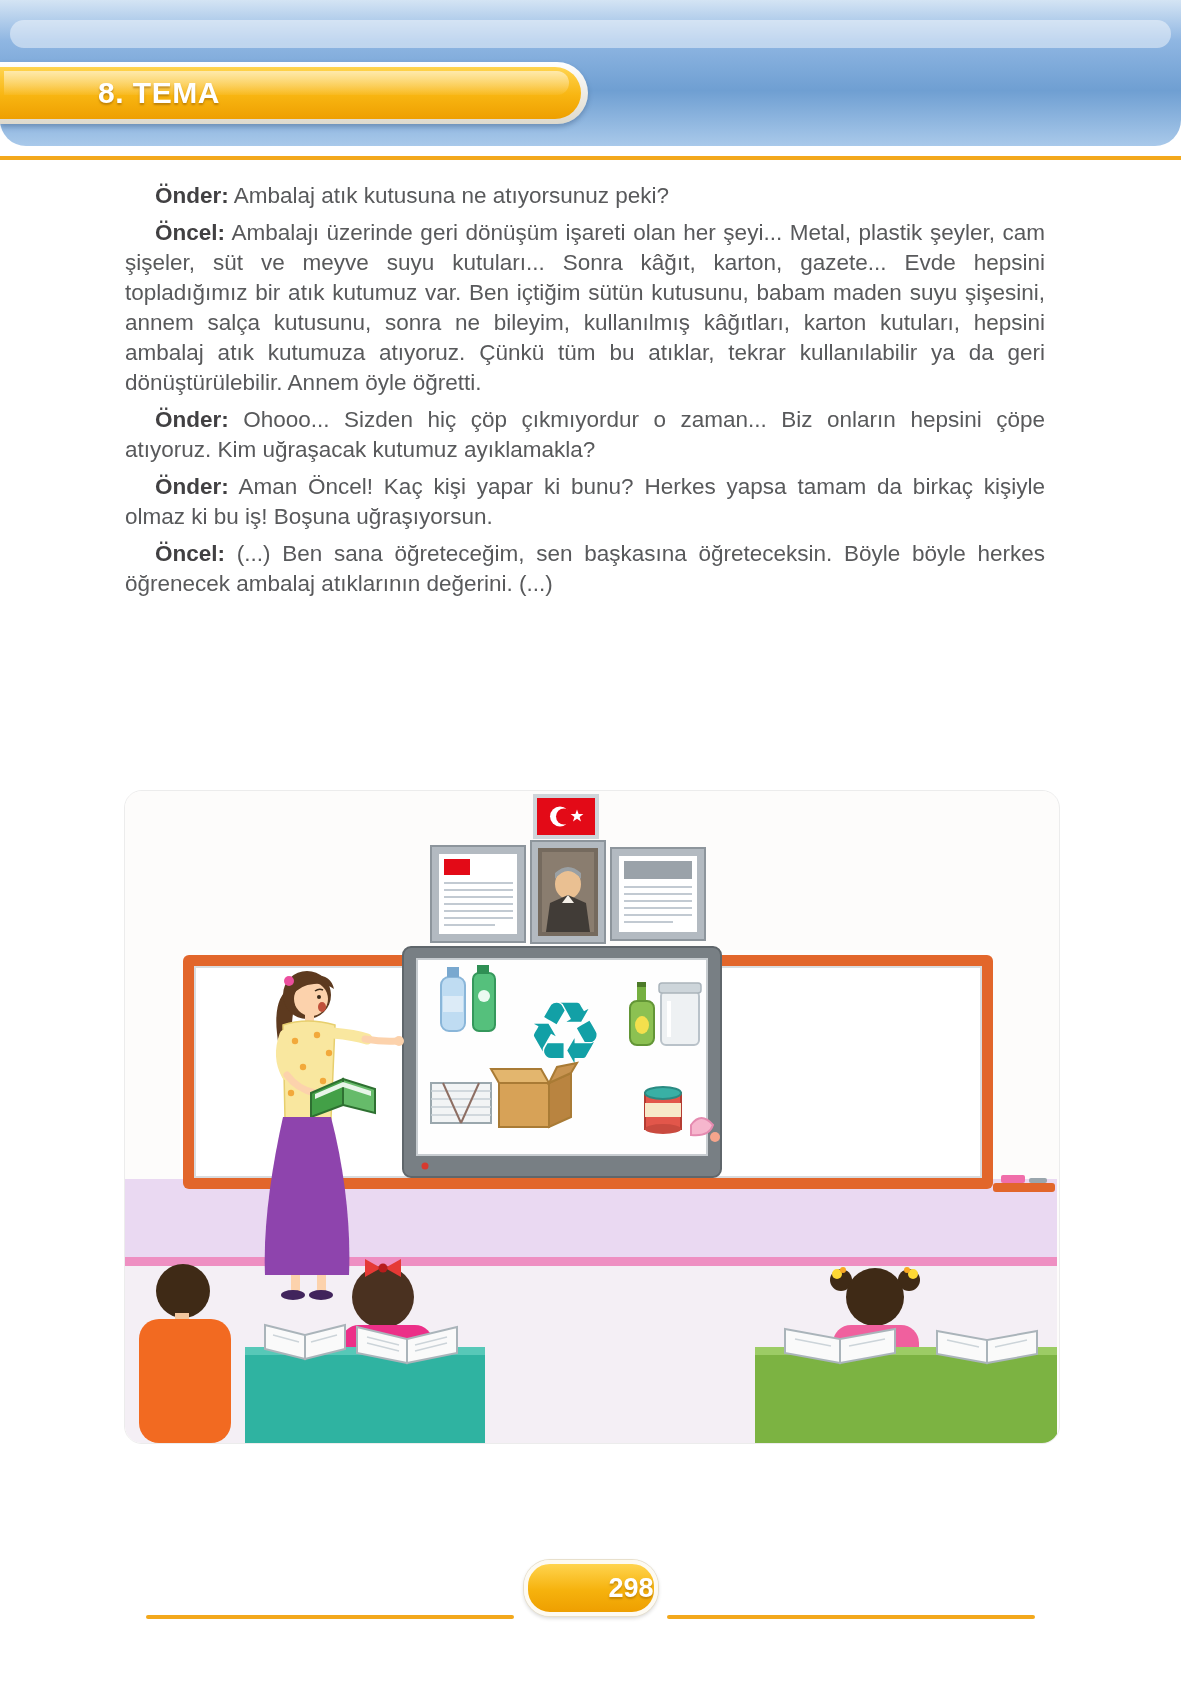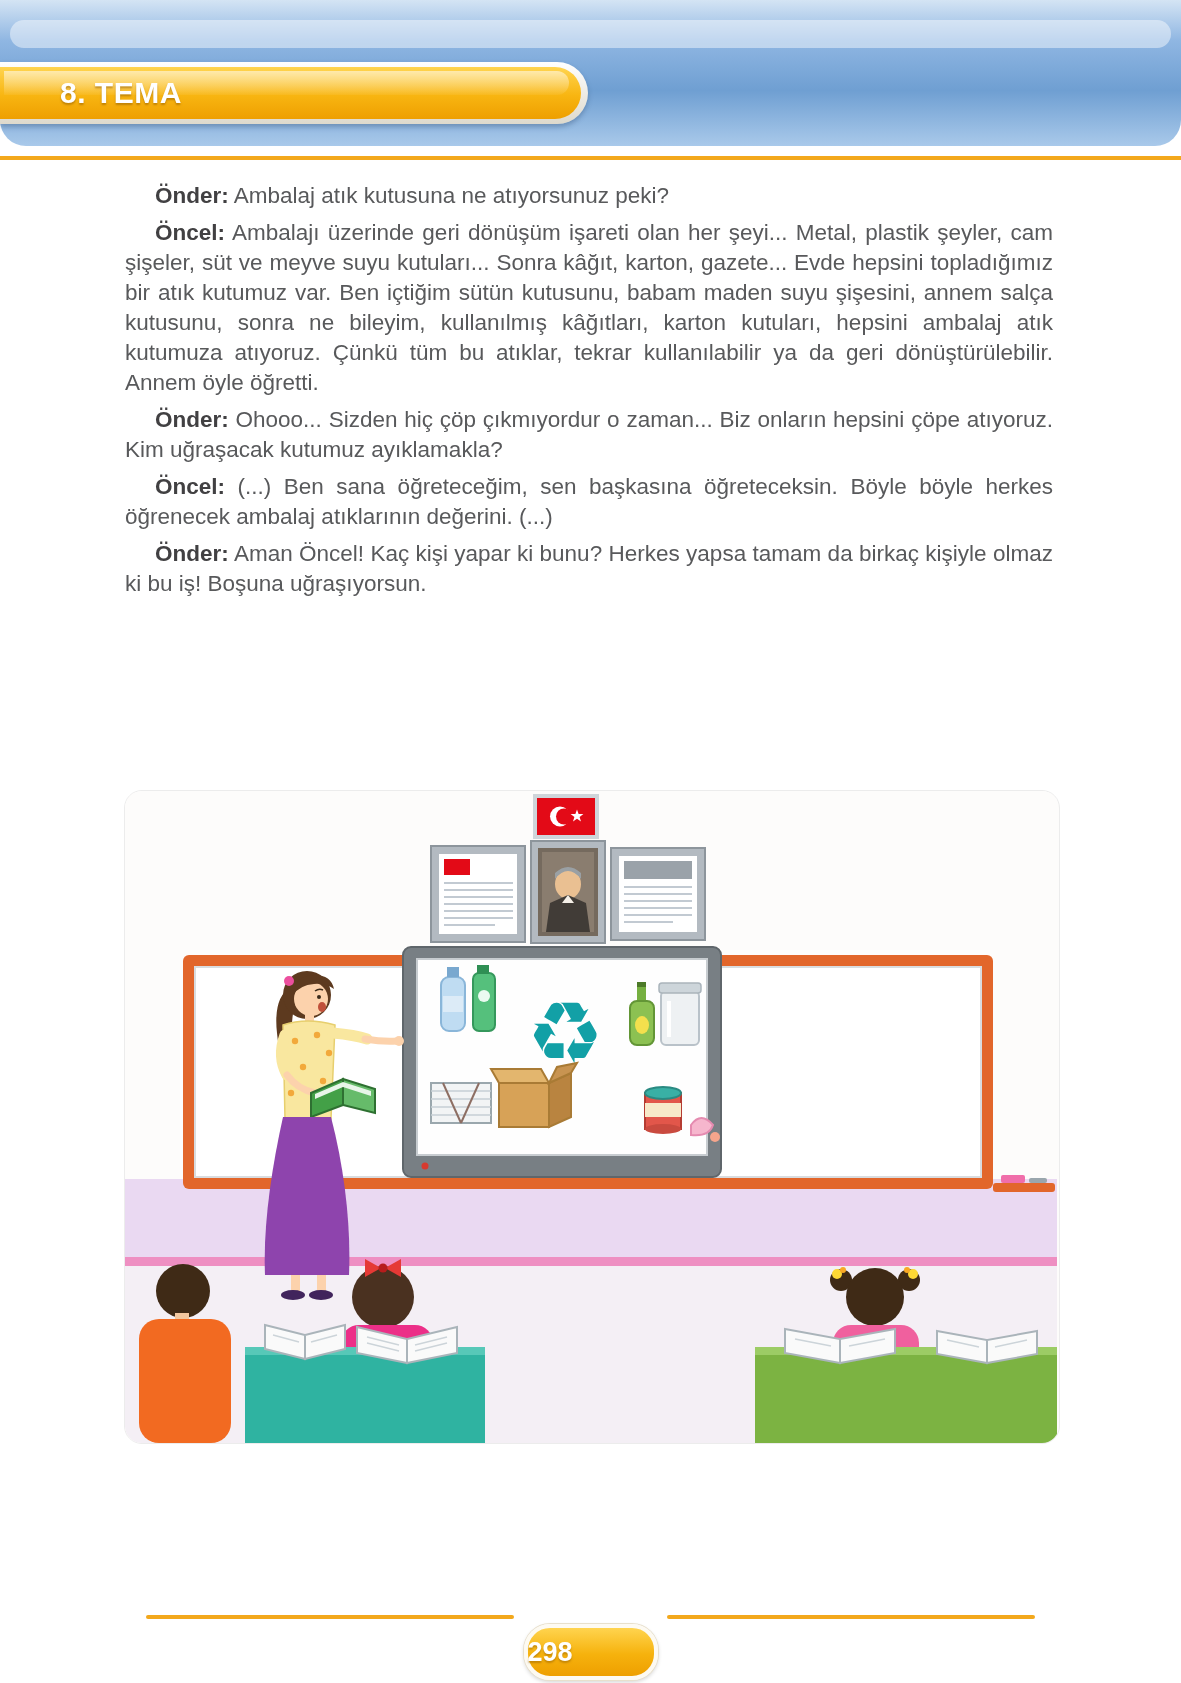--- a/index.html
+++ b/index.html
@@ -29,54 +29,54 @@
     background:linear-gradient(180deg,#ffd44f 0%, #f8b511 55%, #ee9f00 100%);
     border-radius:0 27px 27px 0;
     display:flex; align-items:center;
   }
   .tema-banner-inner::before {
     content:""; position:absolute; top:4px; left:4px; right:12px; height:46%;
     background:linear-gradient(180deg,rgba(255,255,255,0.55),rgba(255,255,255,0.05));
     border-radius:0 22px 22px 0;
   }
   .tema-label {
-    position:relative; padding-left:60px; color:#ffffff; font-weight:bold;
+    position:relative; padding-left:98px; color:#ffffff; font-weight:bold;
     font-size:30px; letter-spacing:0.5px; text-shadow:0 2px 2px rgba(150,95,0,0.55);
   }
   .gold-line { position:absolute; left:0; width:100%; height:4px; background:#f3a81c; }
   .gold-line.header-pos { top:156px; }
 
   
   .content { position:absolute; top:181px; left:125px; width:932px; }
   .para {
-    margin:0 4px 7px 0; text-indent:30px; font-size:22.5px; line-height:30px;
+    margin:0 12px 7px 0; text-indent:30px; font-size:22.5px; line-height:30px;
     text-align:justify; color:#58595b;
   }
   .speaker { color:#414042; font-weight:bold; }
 
   
   .figure {
     position:absolute; top:790px; left:124px; width:934px; height:652px;
     border-radius:18px; overflow:hidden; background:#fdfcfb; border:1px solid #ececec;
   }
   .figure svg { display:block; }
 
   
   .footer-line {
     position:absolute; top:1615px; height:4px; background:#f3a81c; border-radius:2px;
   }
   .footer-line.left { left:146px; width:368px; }
   .footer-line.right { left:667px; width:368px; }
   .page-pill {
-    position:absolute; top:1624px; left:50%; transform:translateX(-50%);
+    position:absolute; top:1560px; left:50%; transform:translateX(-50%);
     width:126px; height:48px; border-radius:26px;
     background:linear-gradient(180deg,#ffd44f 0%, #f6b20d 55%, #ee9f00 100%);
     border:4px solid #fdfaf2;
     box-shadow:0 0 0 1px #e8e0cc, 0 2px 4px rgba(0,0,0,0.18);
-    display:flex; align-items:center; justify-content:flex-start;
+    display:flex; align-items:center; justify-content:flex-end;
   }
   .page-pill span {
     color:#ffffff; font-weight:bold; font-size:27px;
     text-shadow:0 2px 2px rgba(150,95,0,0.5);
   }
 </style>
 </head>
 <body>
 
 <div class="page">
@@ -98,26 +98,26 @@
     </p>
     <p class="para">
       <span class="speaker">Öncel:</span>
       <span>Ambalajı üzerinde geri dönüşüm işareti olan her şeyi... Metal, plastik şeyler, cam şişeler, süt ve meyve suyu kutuları... Sonra kâğıt, karton, gazete... Evde hepsini topladığımız bir atık kutumuz var. Ben içtiğim sütün kutusunu, babam maden suyu şişesini, annem salça kutusunu, sonra ne bileyim, kullanılmış kâğıtları, karton kutuları, hepsini ambalaj atık kutumuza atıyoruz. Çünkü tüm bu atıklar, tekrar kullanılabilir ya da geri dönüştürülebilir. Annem öyle öğretti.</span>
     </p>
     <p class="para">
       <span class="speaker">Önder:</span>
       <span>Ohooo... Sizden hiç çöp çıkmıyordur o zaman... Biz onların hepsini çöpe atıyoruz. Kim uğraşacak kutumuz ayıklamakla?</span>
     </p>
     <p class="para">
+      <span class="speaker">Önder:</span>
+      <span>Aman Öncel! Kaç kişi yapar ki bunu? Herkes yapsa tamam da birkaç kişiyle olmaz ki bu iş! Boşuna uğraşıyorsun.</span>
+    </p>
+    <p class="para">
       <span class="speaker">Öncel:</span>
       <span>(...) Ben sana öğreteceğim, sen başkasına öğreteceksin. Böyle böyle herkes öğrenecek ambalaj atıklarının değerini. (...)</span>
-    </p>
-    <p class="para">
-      <span class="speaker">Önder:</span>
-      <span>Aman Öncel! Kaç kişi yapar ki bunu? Herkes yapsa tamam da birkaç kişiyle olmaz ki bu iş! Boşuna uğraşıyorsun.</span>
     </p>
   </div>
 
   <div class="figure">
     <svg viewBox="0 0 932 652" width="932" height="652" xmlns="http://www.w3.org/2000/svg">
 
       <rect x="0" y="0" width="932" height="652" fill="#fdfcfb"></rect>
       <rect x="0" y="388" width="932" height="90" fill="#ead9f2"></rect>
       <rect x="0" y="466" width="932" height="9" fill="#ee8fc2"></rect>
       <rect x="0" y="475" width="932" height="177" fill="#f4eff5"></rect>

